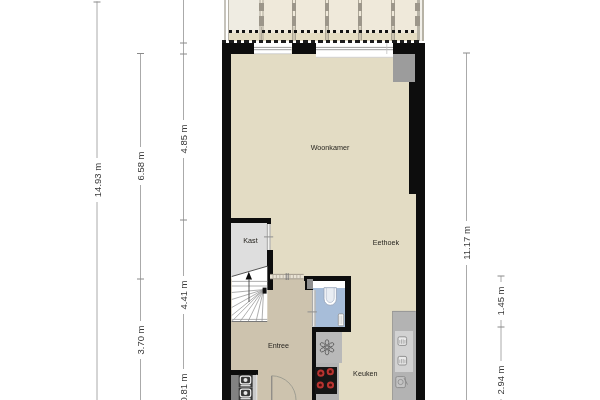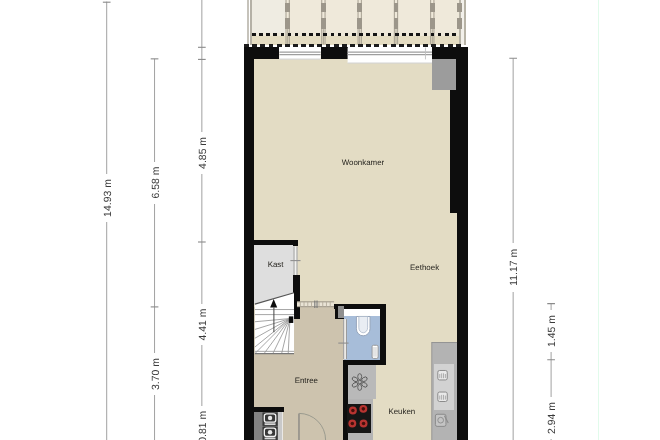--- a/index.html
+++ b/index.html
@@ -1,16 +1,16 @@
 <!DOCTYPE html>
 <html><head>
 <meta charset="utf-8">
 <style>
   html,body{margin:0;padding:0;background:#ffffff;}
-  .wrap{width:544px;height:400px;position:relative;overflow:hidden;background:#86efac;}
+  .wrap{width:544px;height:400px;position:relative;overflow:hidden;background:#c2410c;}
   text{font-family:"Liberation Sans", sans-serif;}
 </style>
 </head>
 <body>
 <div class="wrap">
 <svg width="600" height="400" viewBox="0 0 600 400" shape-rendering="crispEdges">
 
   <rect x="0" y="0" width="600" height="400" fill="#ffffff"></rect>
 
   <rect x="228" y="0" width="189" height="40.5" fill="#efe9da"></rect>

